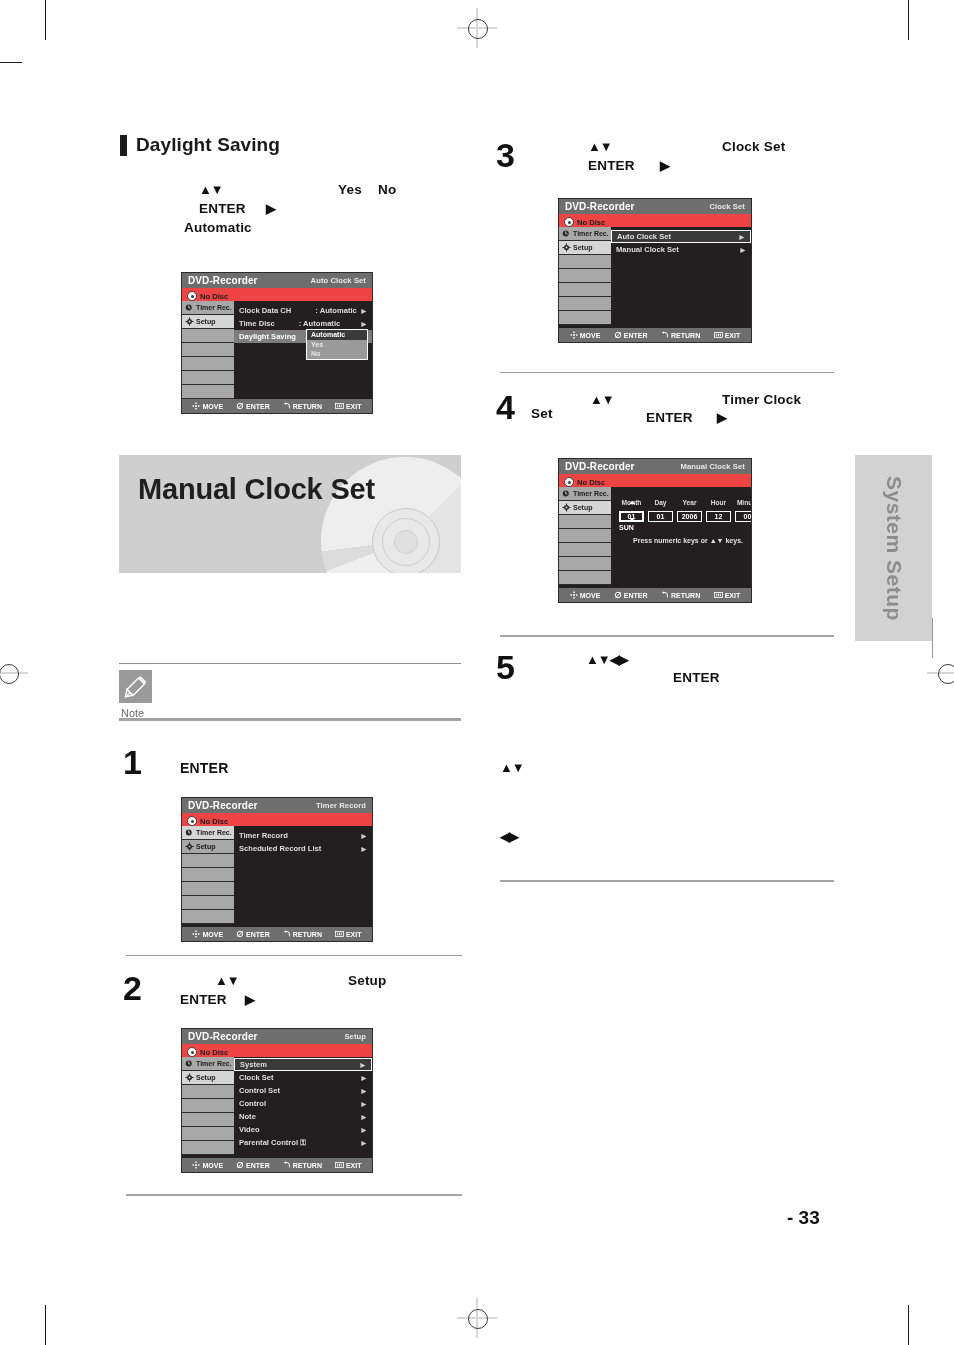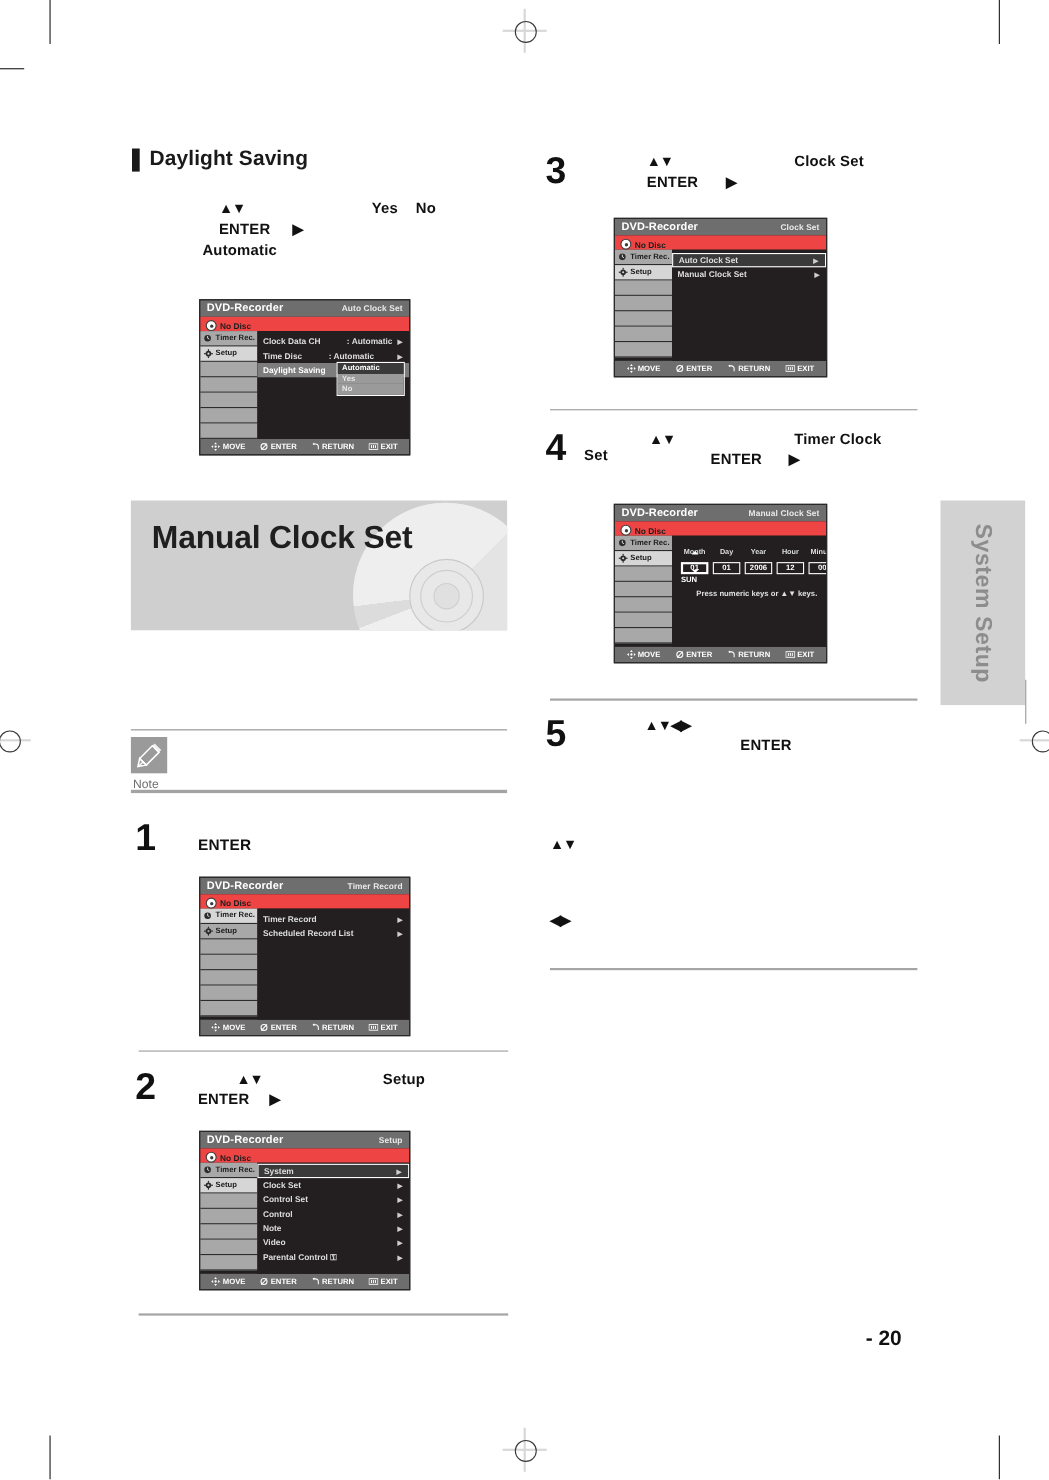--- a/index.html
+++ b/index.html
@@ -877,13 +877,13 @@
 <div class="key arrows" style="left:500px; top:760px;">▲▼</div>
 <div class="key arrows" style="left:500px; top:829px;">◀▶</div>
 
 <div class="hr thick" style="left:500px; top:880px; width:334px;"></div>
 
 <div class="side-tab" style="left:855px; top:455px; width:77px; height:186px;">
   <span class="vtxt">System Setup</span>
 </div>
 <div class="side-tab-line" style="left:932px; top:618px; height:40px;"></div>
 
-<div class="page-num" style="left:787px; top:1207px;">- 20</div>
+<div class="page-num" style="left:787px; top:1207px;">- 33</div>
 
 </body></html>

